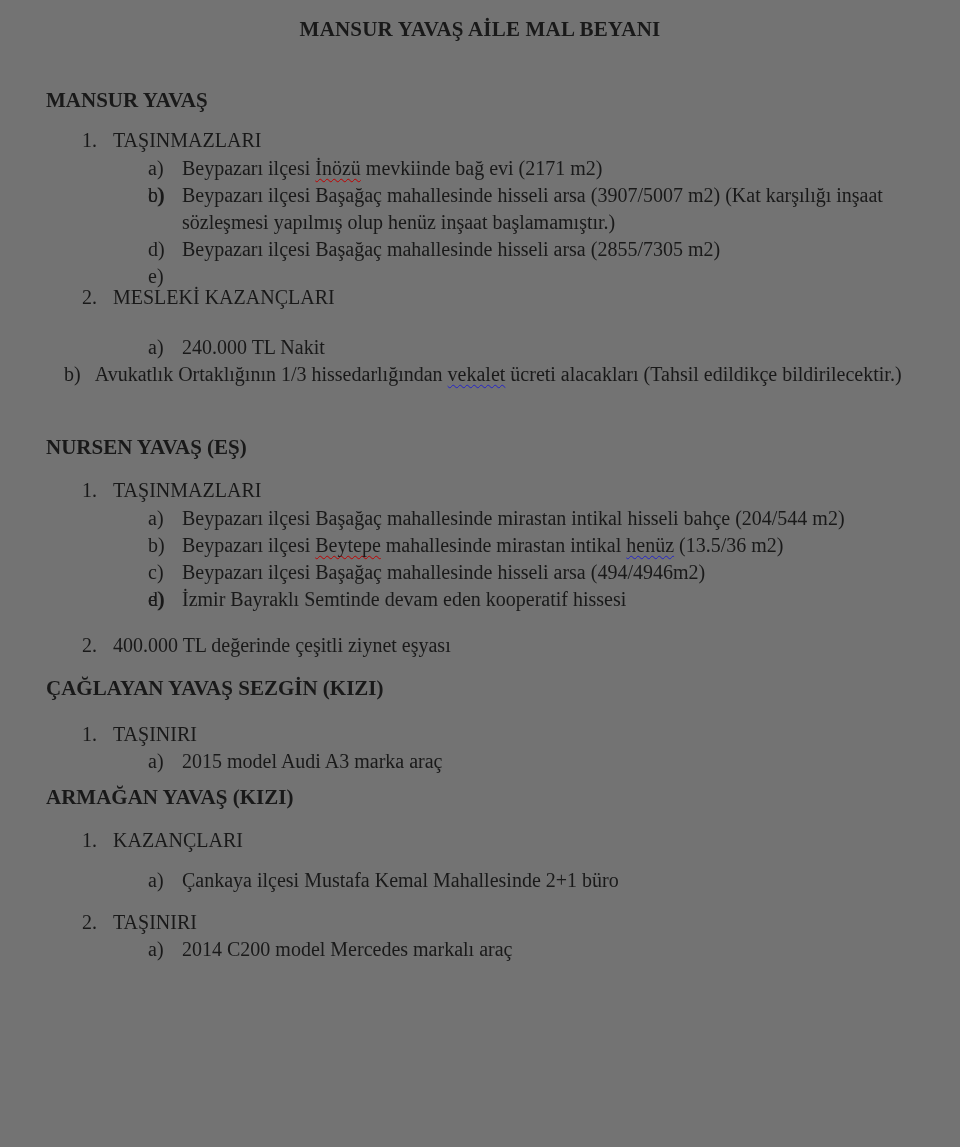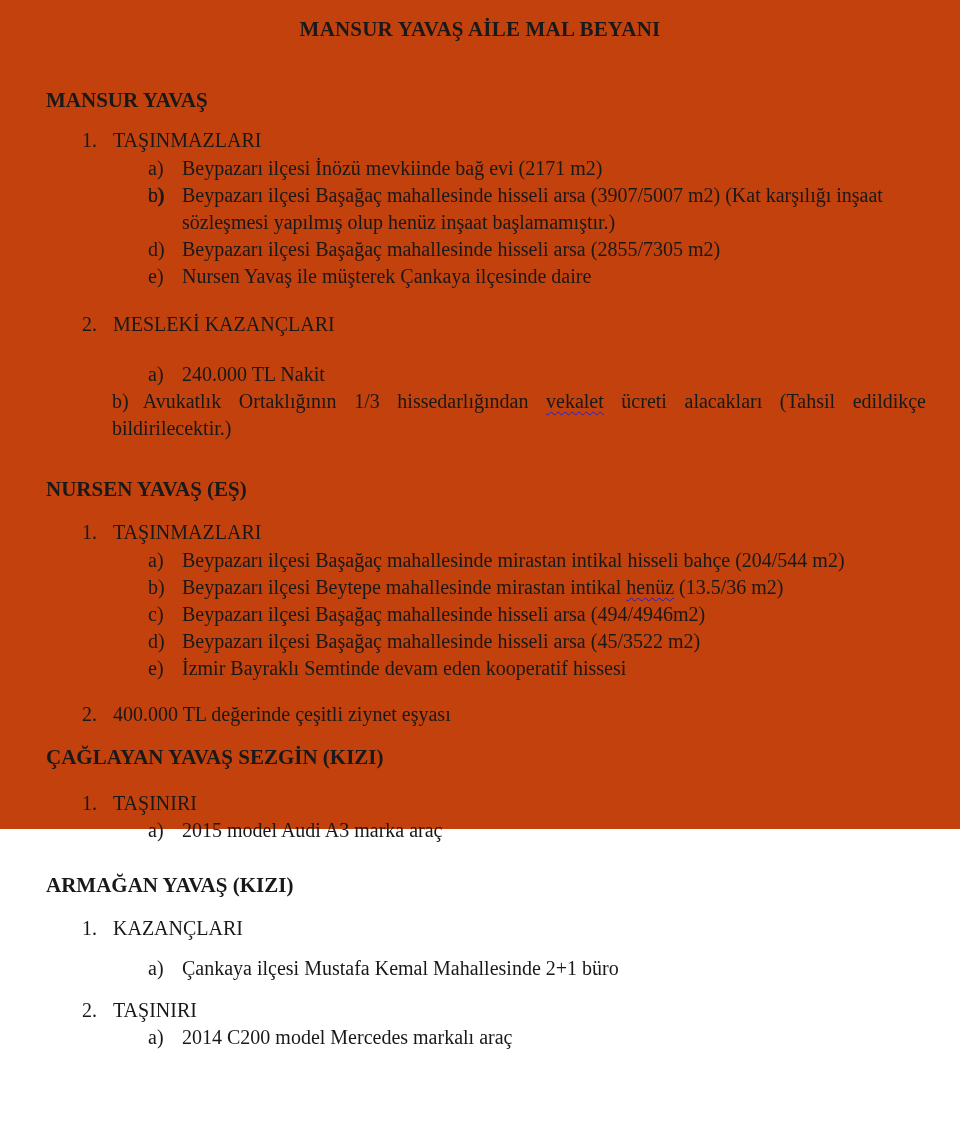--- a/index.html
+++ b/index.html
@@ -1,44 +1,44 @@
 <!DOCTYPE html>
 <html style="--sp-red: #c00000; --sp-blue: #2323c8;"><head>
 <meta charset="utf-8">
 <style>
   html,body{margin:0;padding:0;background:#ffffff;}
   body{
     width:960px;height:1147px;overflow:hidden;
     font-family:"Liberation Serif","DejaVu Serif",serif;
     color:#191919;
   }
-  .page{width:960px;height:829px;display:flow-root;background:#c2410c;}
+  .page{width:960px;height:1147px;display:flow-root;background:#737373;}
   .title{
     margin:0;text-align:center;font-weight:700;font-size:21px;line-height:28px;
     letter-spacing:.2px;
   }
   #doc-body{display:flow-root;}
   .heading{
     margin:0 0 0 46px;font-weight:700;font-size:21px;line-height:27px;
   }
   .list-label{
     position:relative;margin:0 34px 0 0;padding-left:113px;
     font-size:20px;line-height:27px;
   }
   .list-label .num{position:absolute;left:82px;top:0;}
   .item{
     position:relative;margin:0 34px 0 0;padding-left:182px;
     font-size:20px;line-height:27px;
   }
   .item .letter{position:absolute;left:148px;top:0;}
   .item.justify{text-align:justify;}
-  .item.flow{padding-left:112px;}
+  .item.flow{padding-left:64px;}
   .item.flow .letter{position:static;margin-right:14px;}
   .sp-red{
-    text-decoration-style:wavy;
+    text-decoration:underline;text-decoration-style:wavy;
     text-decoration-color:var(--sp-red,#c00000);
     text-decoration-thickness:1px;text-underline-offset:3px;
     text-decoration-skip-ink:none;
   }
   .sp-blue{
     text-decoration:underline;text-decoration-style:wavy;
     text-decoration-color:var(--sp-blue,#2323c8);
     text-decoration-thickness:1px;text-underline-offset:3px;
     text-decoration-skip-ink:none;
   }
@@ -48,34 +48,34 @@
 
 <main class="page">
   <h1 class="title" style="margin-top: 15px;">MANSUR YAVAŞ AİLE MAL BEYANI</h1>
   <div id="doc-body">
       <div class="heading" style="margin-top: 44px;">MANSUR YAVAŞ</div>
       <div class="list-label" style="margin-top: 13px;"><span class="num">1.</span><span class="label">TAŞINMAZLARI</span></div>
       <div class="item" style="margin-top: 1px;"><span class="letter">a)</span><span class="word">Beypazarı ilçesi </span><span class="word sp-red">İnözü</span><span class="word"> mevkiinde bağ evi (2171 m2)</span></div>
       <div class="item" style="margin-top: 0px;"><span class="letter">b)</span></div>
       <div class="item" style="margin-top: 0px;"><span class="letter">c)</span><span class="word">Beypazarı ilçesi Başağaç mahallesinde hisseli arsa (3907/5007 m2) (Kat karşılığı inşaat sözleşmesi yapılmış olup henüz inşaat başlamamıştır.)</span></div>
       <div class="item justify" style="margin-top: 0px;"><span class="letter">d)</span><span class="word">Beypazarı ilçesi Başağaç mahallesinde hisseli arsa (2855/7305 m2)</span></div>
-      <div class="item" style="margin-top: 0px;"><span class="letter">e)</span><span class="word">Nursen Yavaş ile müşterek Çankaya ilçesinde daire</span></div>
+      <div class="item" style="margin-top: 0px;"><span class="letter">e)</span></div>
       <div class="list-label" style="margin-top: 21px;"><span class="num">2.</span><span class="label">MESLEKİ KAZANÇLARI</span></div>
       <div class="item" style="margin-top: 23px;"><span class="letter">a)</span><span class="word">240.000 TL Nakit</span></div>
       <div class="item flow justify" style="margin-top: 0px;"><span class="letter">b)</span><span class="word">Avukatlık Ortaklığının 1/3 hissedarlığından </span><span class="word sp-blue">vekalet</span><span class="word"> ücreti alacakları (Tahsil edildikçe bildirilecektir.)</span></div>
-      <div class="heading" style="margin-top: 34px;">NURSEN YAVAŞ (EŞ)</div>
+      <div class="heading" style="margin-top: 46px;">NURSEN YAVAŞ (EŞ)</div>
       <div class="list-label" style="margin-top: 16px;"><span class="num">1.</span><span class="label">TAŞINMAZLARI</span></div>
       <div class="item" style="margin-top: 1px;"><span class="letter">a)</span><span class="word">Beypazarı ilçesi Başağaç mahallesinde mirastan intikal hisseli bahçe (204/544 m2)</span></div>
       <div class="item" style="margin-top: 0px;"><span class="letter">b)</span><span class="word">Beypazarı ilçesi </span><span class="word sp-red">Beytepe</span><span class="word"> mahallesinde mirastan intikal </span><span class="word sp-blue">henüz</span><span class="word"> (13.5/36 m2)</span></div>
       <div class="item" style="margin-top: 0px;"><span class="letter">c)</span><span class="word">Beypazarı ilçesi Başağaç mahallesinde hisseli arsa (494/4946m2)</span></div>
-      <div class="item" style="margin-top: 0px;"><span class="letter">d)</span><span class="word">Beypazarı ilçesi Başağaç mahallesinde hisseli arsa (45/3522 m2)</span></div>
+      <div class="item" style="margin-top: 0px;"><span class="letter">d)</span></div>
       <div class="item" style="margin-top: 0px;"><span class="letter">e)</span><span class="word">İzmir Bayraklı Semtinde devam eden kooperatif hissesi</span></div>
       <div class="list-label" style="margin-top: 19px;"><span class="num">2.</span><span class="label">400.000 TL değerinde çeşitli ziynet eşyası</span></div>
       <div class="heading" style="margin-top: 16px;">ÇAĞLAYAN YAVAŞ SEZGİN (KIZI)</div>
       <div class="list-label" style="margin-top: 19px;"><span class="num">1.</span><span class="label">TAŞINIRI</span></div>
       <div class="item" style="margin-top: 0px;"><span class="letter">a)</span><span class="word">2015 model Audi A3 marka araç</span></div>
-      <div class="heading" style="margin-top: 28px;">ARMAĞAN YAVAŞ (KIZI)</div>
+      <div class="heading" style="margin-top: 9px;">ARMAĞAN YAVAŞ (KIZI)</div>
       <div class="list-label" style="margin-top: 16px;"><span class="num">1.</span><span class="label">KAZANÇLARI</span></div>
       <div class="item" style="margin-top: 13px;"><span class="letter">a)</span><span class="word">Çankaya ilçesi Mustafa Kemal Mahallesinde 2+1 büro</span></div>
       <div class="list-label" style="margin-top: 15px;"><span class="num">2.</span><span class="label">TAŞINIRI</span></div>
       <div class="item" style="margin-top: 0px;"><span class="letter">a)</span><span class="word">2014 C200 model Mercedes markalı araç</span></div>
     </div>
 </main>
 
 </body></html>

